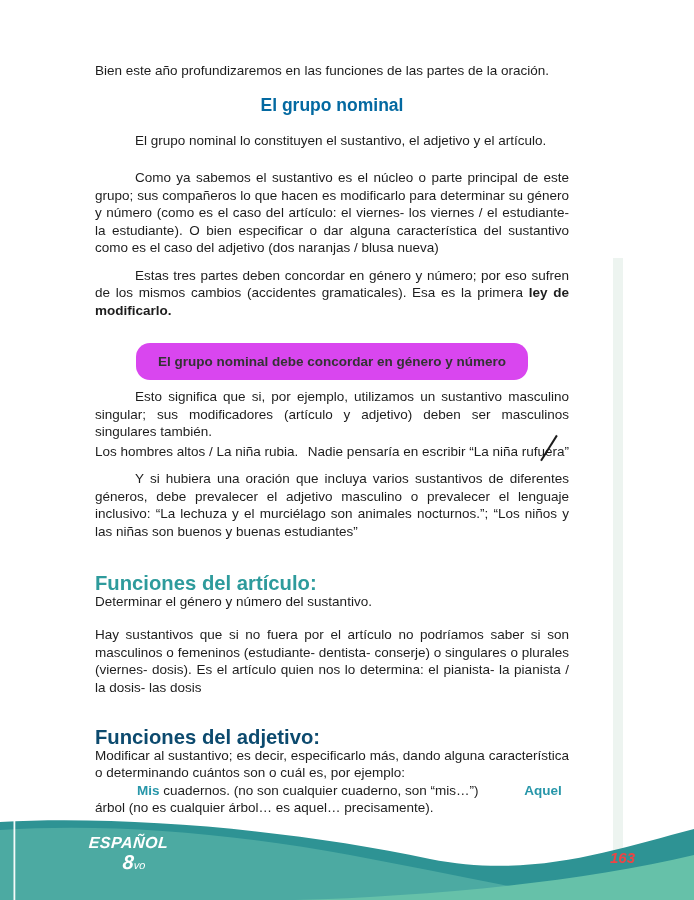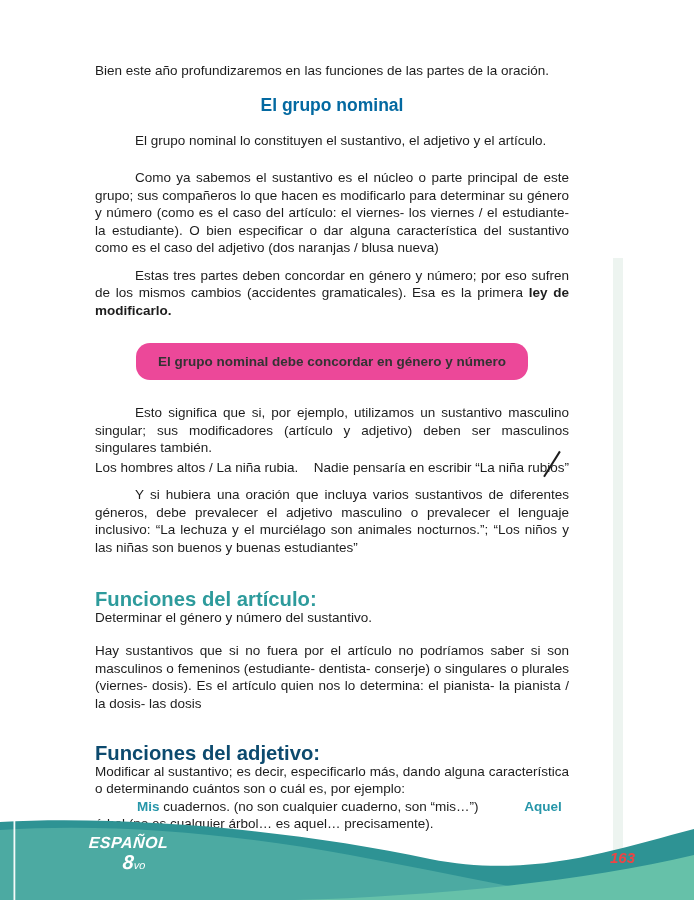--- a/index.html
+++ b/index.html
@@ -39,21 +39,21 @@
   .concordance-box{
     width:352px;
     border-radius:14px;
     padding:10px 20px;
     text-align:center;
     font-weight:bold;
     color:#333333;
     font-size:13.5px;
     line-height:17px;
   }
-  .mt-p4{margin-top:24px;}
+  .mt-p4{margin-top:8px;}
   .example-line{
     margin-top:2px;
     display:flex;
     justify-content:space-between;
     align-items:flex-end;
   }
   .slashed{position:relative;display:inline-block;}
   .slashed::after{
     content:"";
     position:absolute;
@@ -128,28 +128,28 @@
 
     <h1 class="page-title" id="title-el" style="color: #0369a1;">El grupo nominal</h1>
 
     <p class="para indent mt-p1">El grupo nominal lo constituyen el sustantivo, el adjetivo y el artículo.</p>
 
     <p class="para indent justify mt-p2">Como ya sabemos el sustantivo es el núcleo o parte principal de este grupo; sus compañeros lo que hacen es modificarlo para determinar su género y número (como es el caso del artículo: el viernes- los viernes / el estudiante- la estudiante).  O bien especificar o dar alguna característica del sustantivo como es el caso del adjetivo (dos naranjas / blusa nueva)</p>
 
     <p class="para indent justify mt-p3"><span>Estas tres partes deben concordar en género y número; por eso sufren de los mismos cambios (accidentes gramaticales).  Esa es la primera </span><b>ley de modificarlo.</b></p>
 
     <div class="box-wrap">
-      <div class="concordance-box" id="box-el" style="background: #ec4899; color: rgb(51, 51, 51);">El grupo nominal debe concordar en género y número</div>
+      <div class="concordance-box" id="box-el" style="background: #d946ef; color: rgb(51, 51, 51);">El grupo nominal debe concordar en género y número</div>
     </div>
 
     <p class="para indent justify mt-p4">Esto significa que si, por ejemplo, utilizamos un sustantivo masculino singular; sus modificadores (artículo y adjetivo) deben ser masculinos singulares también.</p>
 
     <div class="example-line">
       <span>Los hombres altos  /  La niña rubia.</span>
-      <span><span>Nadie pensaría en escribir “La niña ru</span><span class="slashed">bios</span><span>”</span></span>
+      <span><span>Nadie pensaría en escribir “La niña ru</span><span class="slashed">fuera</span><span>”</span></span>
     </div>
 
     <p class="para indent justify mt-p5">Y si hubiera una oración que incluya varios sustantivos de diferentes géneros, debe prevalecer el adjetivo masculino o prevalecer el lenguaje inclusivo: “La lechuza y el murciélago son animales nocturnos.”; “Los niños y las niñas son buenos y buenas estudiantes”</p>
 
     <h2 class="section-heading mt-hart heading-accent" style="color: rgb(46, 155, 156);">Funciones del artículo:</h2>
     <p class="para">Determinar el género y número del sustantivo.</p>
 
     <p class="para justify mt-p7">Hay sustantivos que si no fuera por el artículo no podríamos saber si son masculinos o femeninos (estudiante- dentista- conserje) o singulares o plurales (viernes- dosis).  Es el artículo quien nos lo determina: el pianista- la pianista  / la dosis- las dosis</p>
 
     <h2 class="section-heading mt-hadj heading-accent" style="color: #0c4a6e;">Funciones del adjetivo:</h2>

